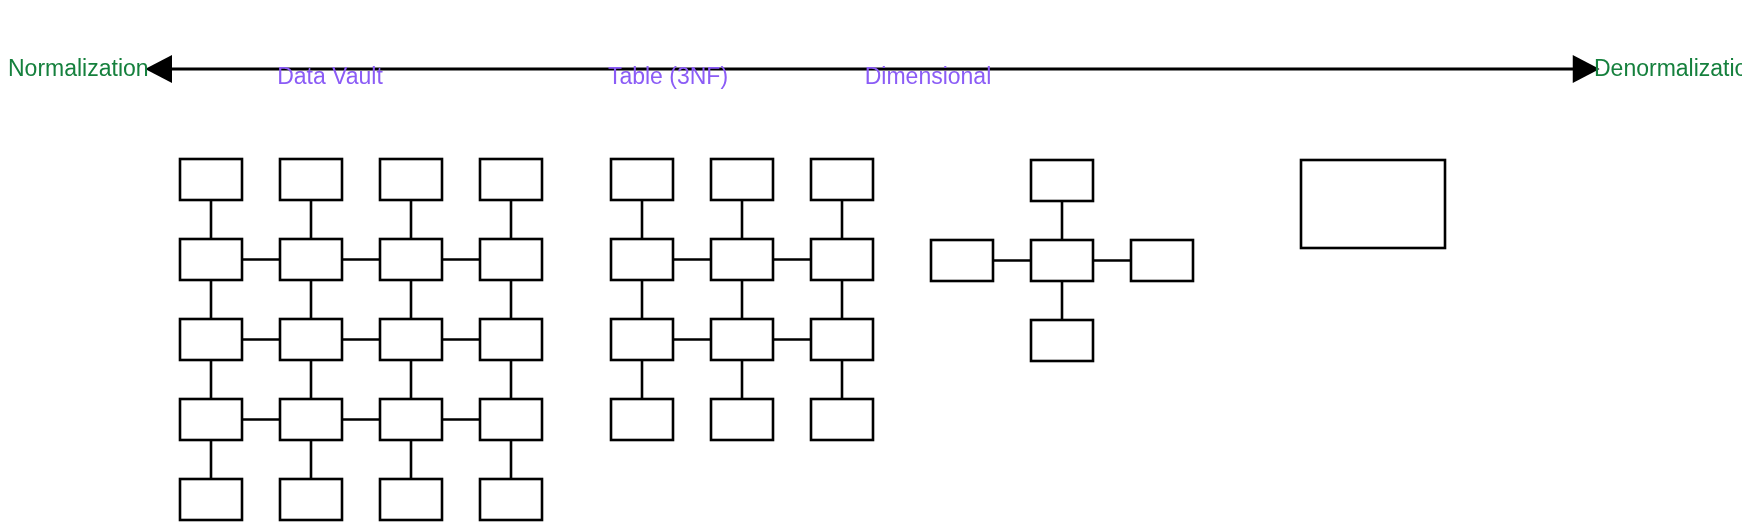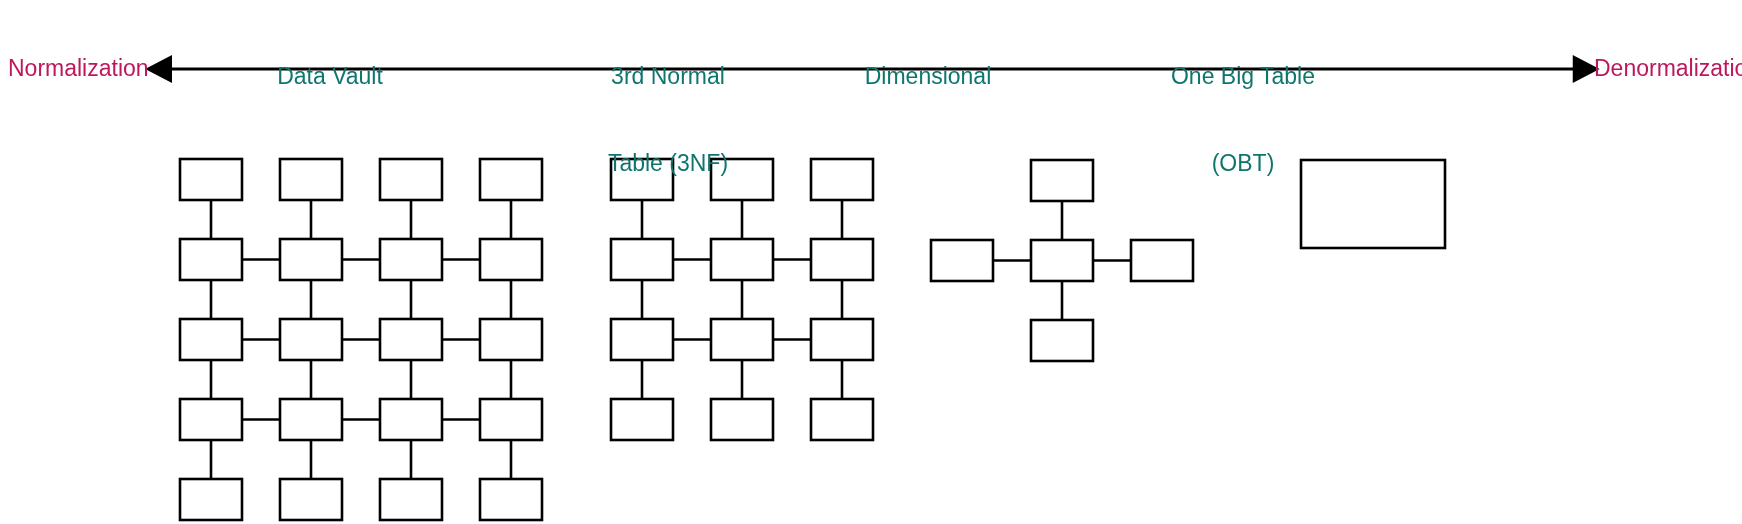--- a/index.html
+++ b/index.html
@@ -23,29 +23,29 @@
     left: 0;
     top: 0;
     width: 1742px;
     height: 524px;
   }
   .axis-end-label {
     position: absolute;
     font-size: 23px;
     line-height: 27px;
     white-space: nowrap;
-    color: #be185d;
+    color: #15803d;
   }
   .stage-label {
     position: absolute;
     font-size: 23px;
     line-height: 29px;
     text-align: center;
     white-space: pre;
-    color: #0f766e;
+    color: #8b5cf6;
   }
   .box-rect {
     fill: #ffffff;
     stroke: #000000;
     stroke-width: 2.6;
   }
   .link-line {
     stroke: #000000;
     stroke-width: 2.6;
     stroke-linecap: butt;
@@ -166,26 +166,21 @@
 
   <div class="axis-end-label" style="left:8px; top:55px;">Normalization</div>
 
   <div class="axis-end-label" style="left:1594px; top:55px;">Denormalization</div>
 
   <div class="stage-label" style="left:180px; top:4px; width:300px;">
     <div>Data Vault</div>
   </div>
 
   <div class="stage-label" style="left:518px; top:4px; width:300px;">
-    <div>3rd Normal</div>
     <div>Table (3NF)</div>
   </div>
 
   <div class="stage-label" style="left:778px; top:4px; width:300px;">
     <div>Dimensional</div>
   </div>
 
-  <div class="stage-label" style="left:1093px; top:4px; width:300px;">
-    <div>One Big Table</div>
-    <div>(OBT)</div>
-  </div>
 
 </div>
 
 </body></html>

